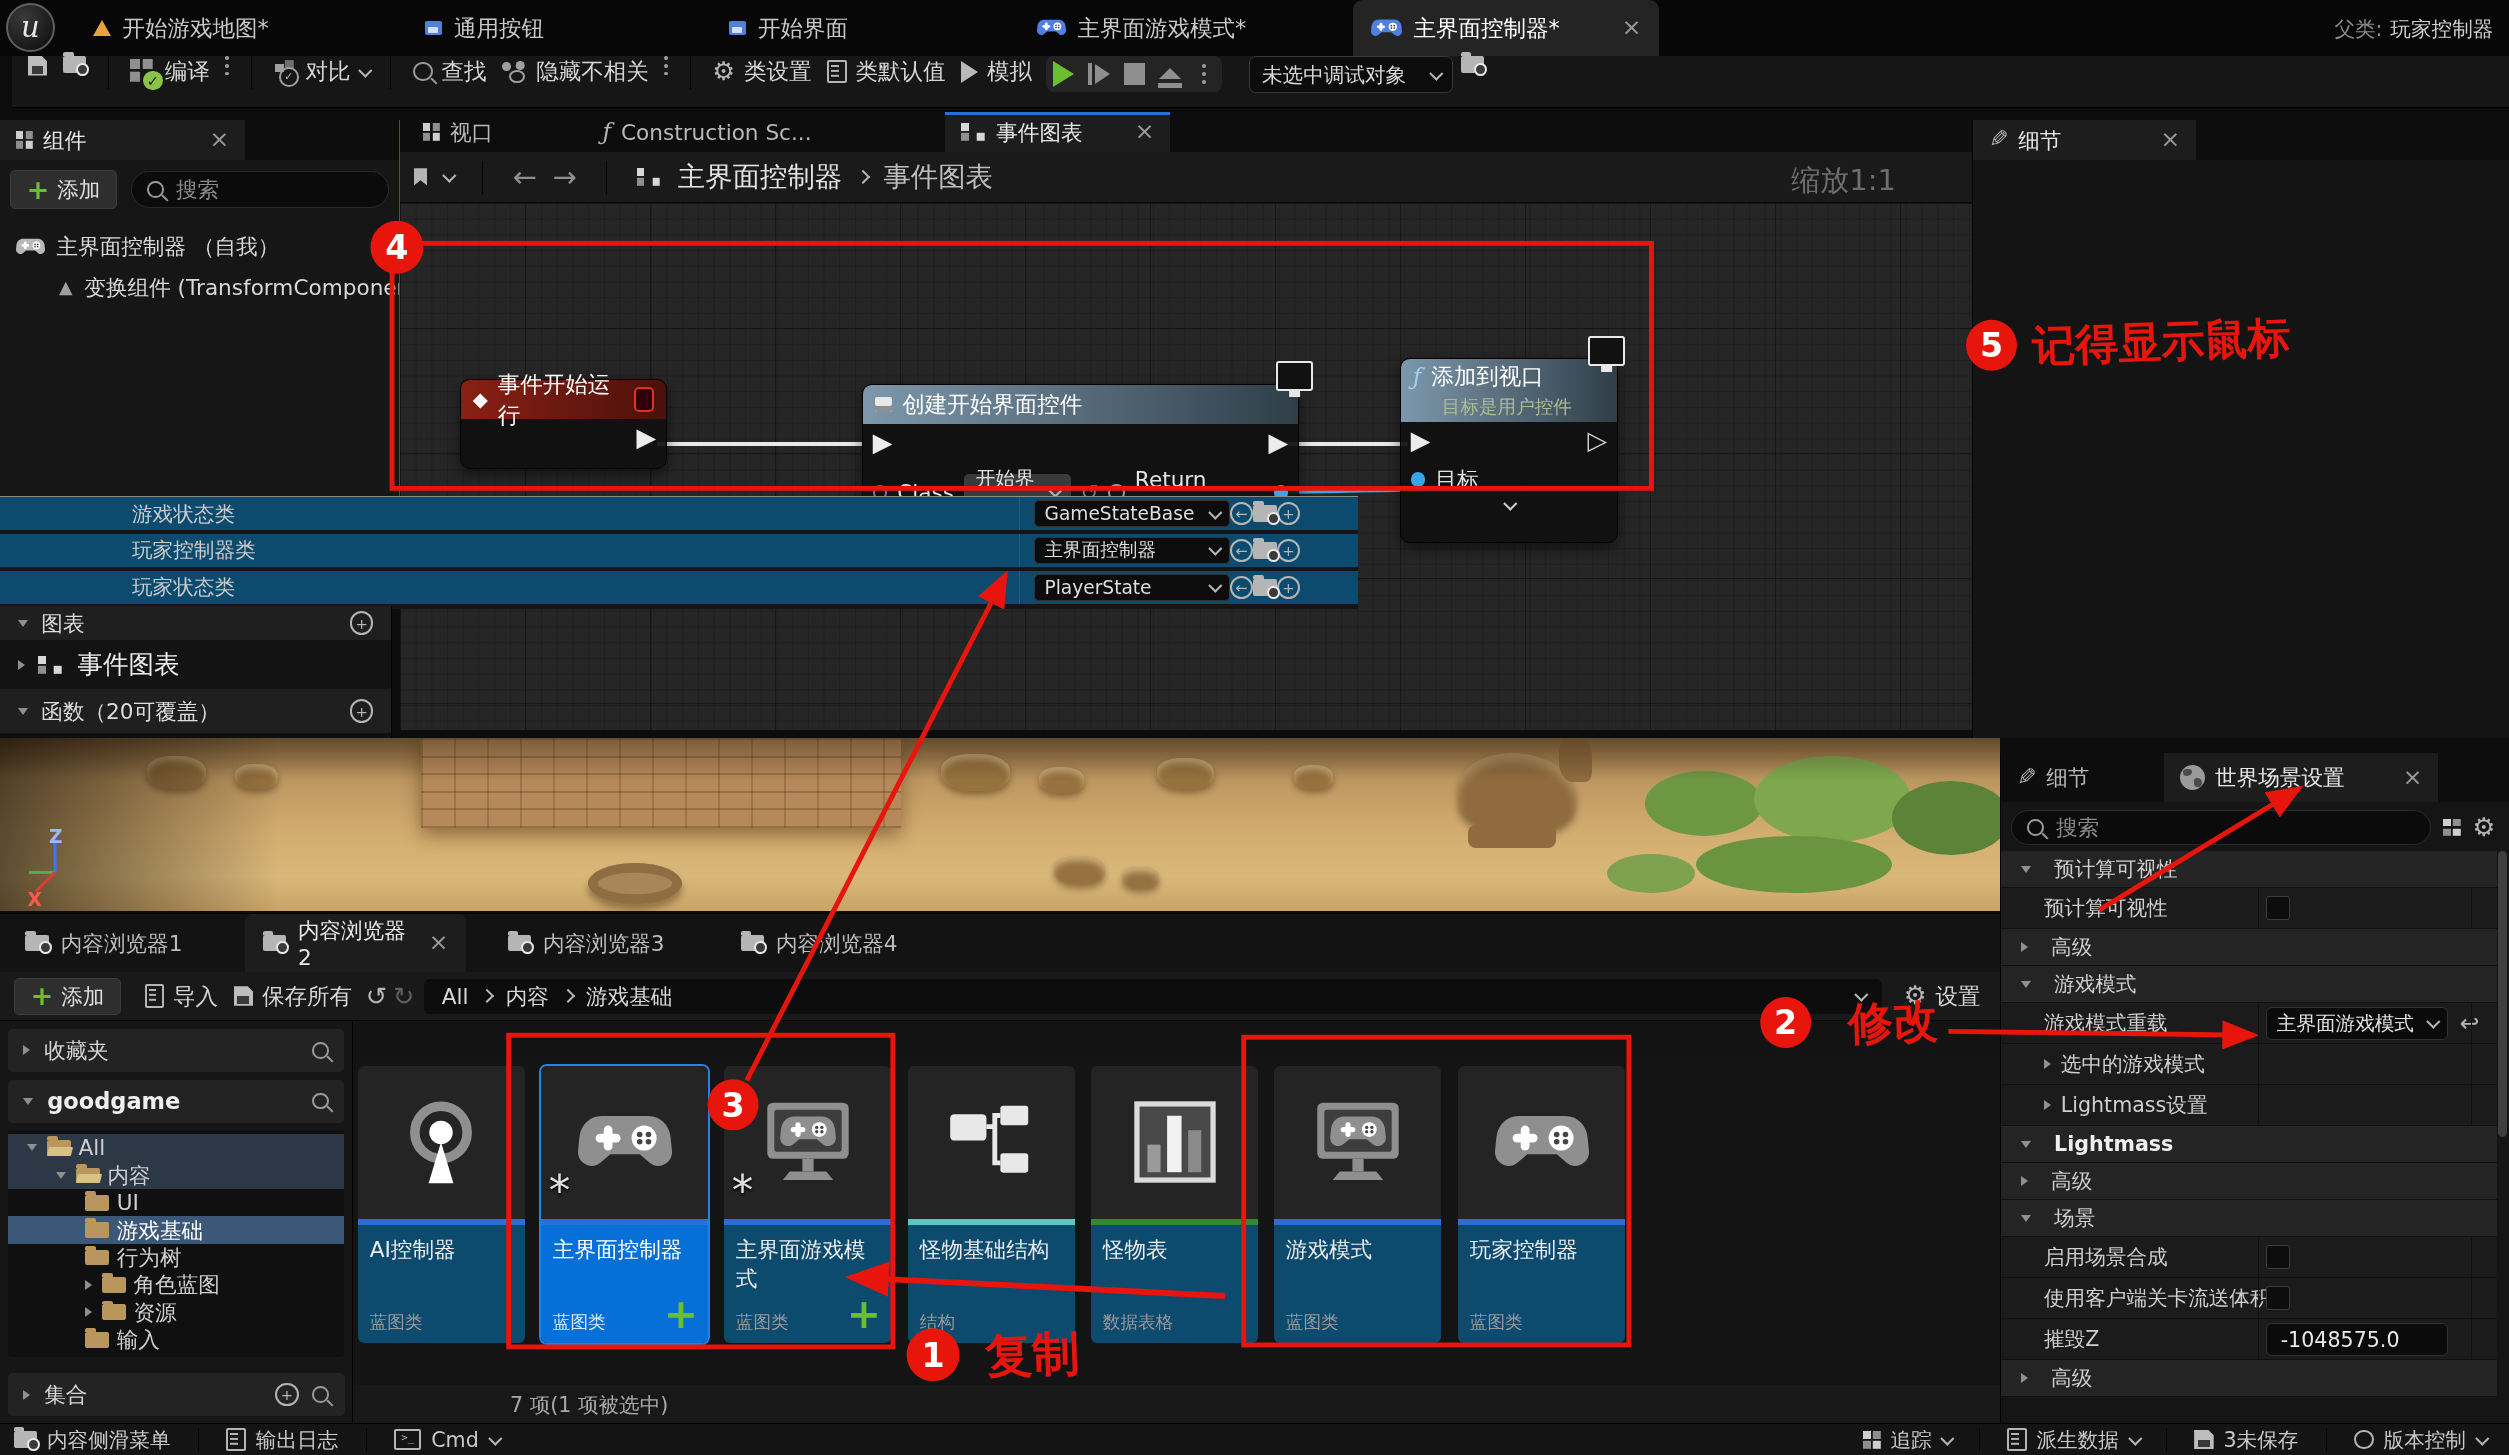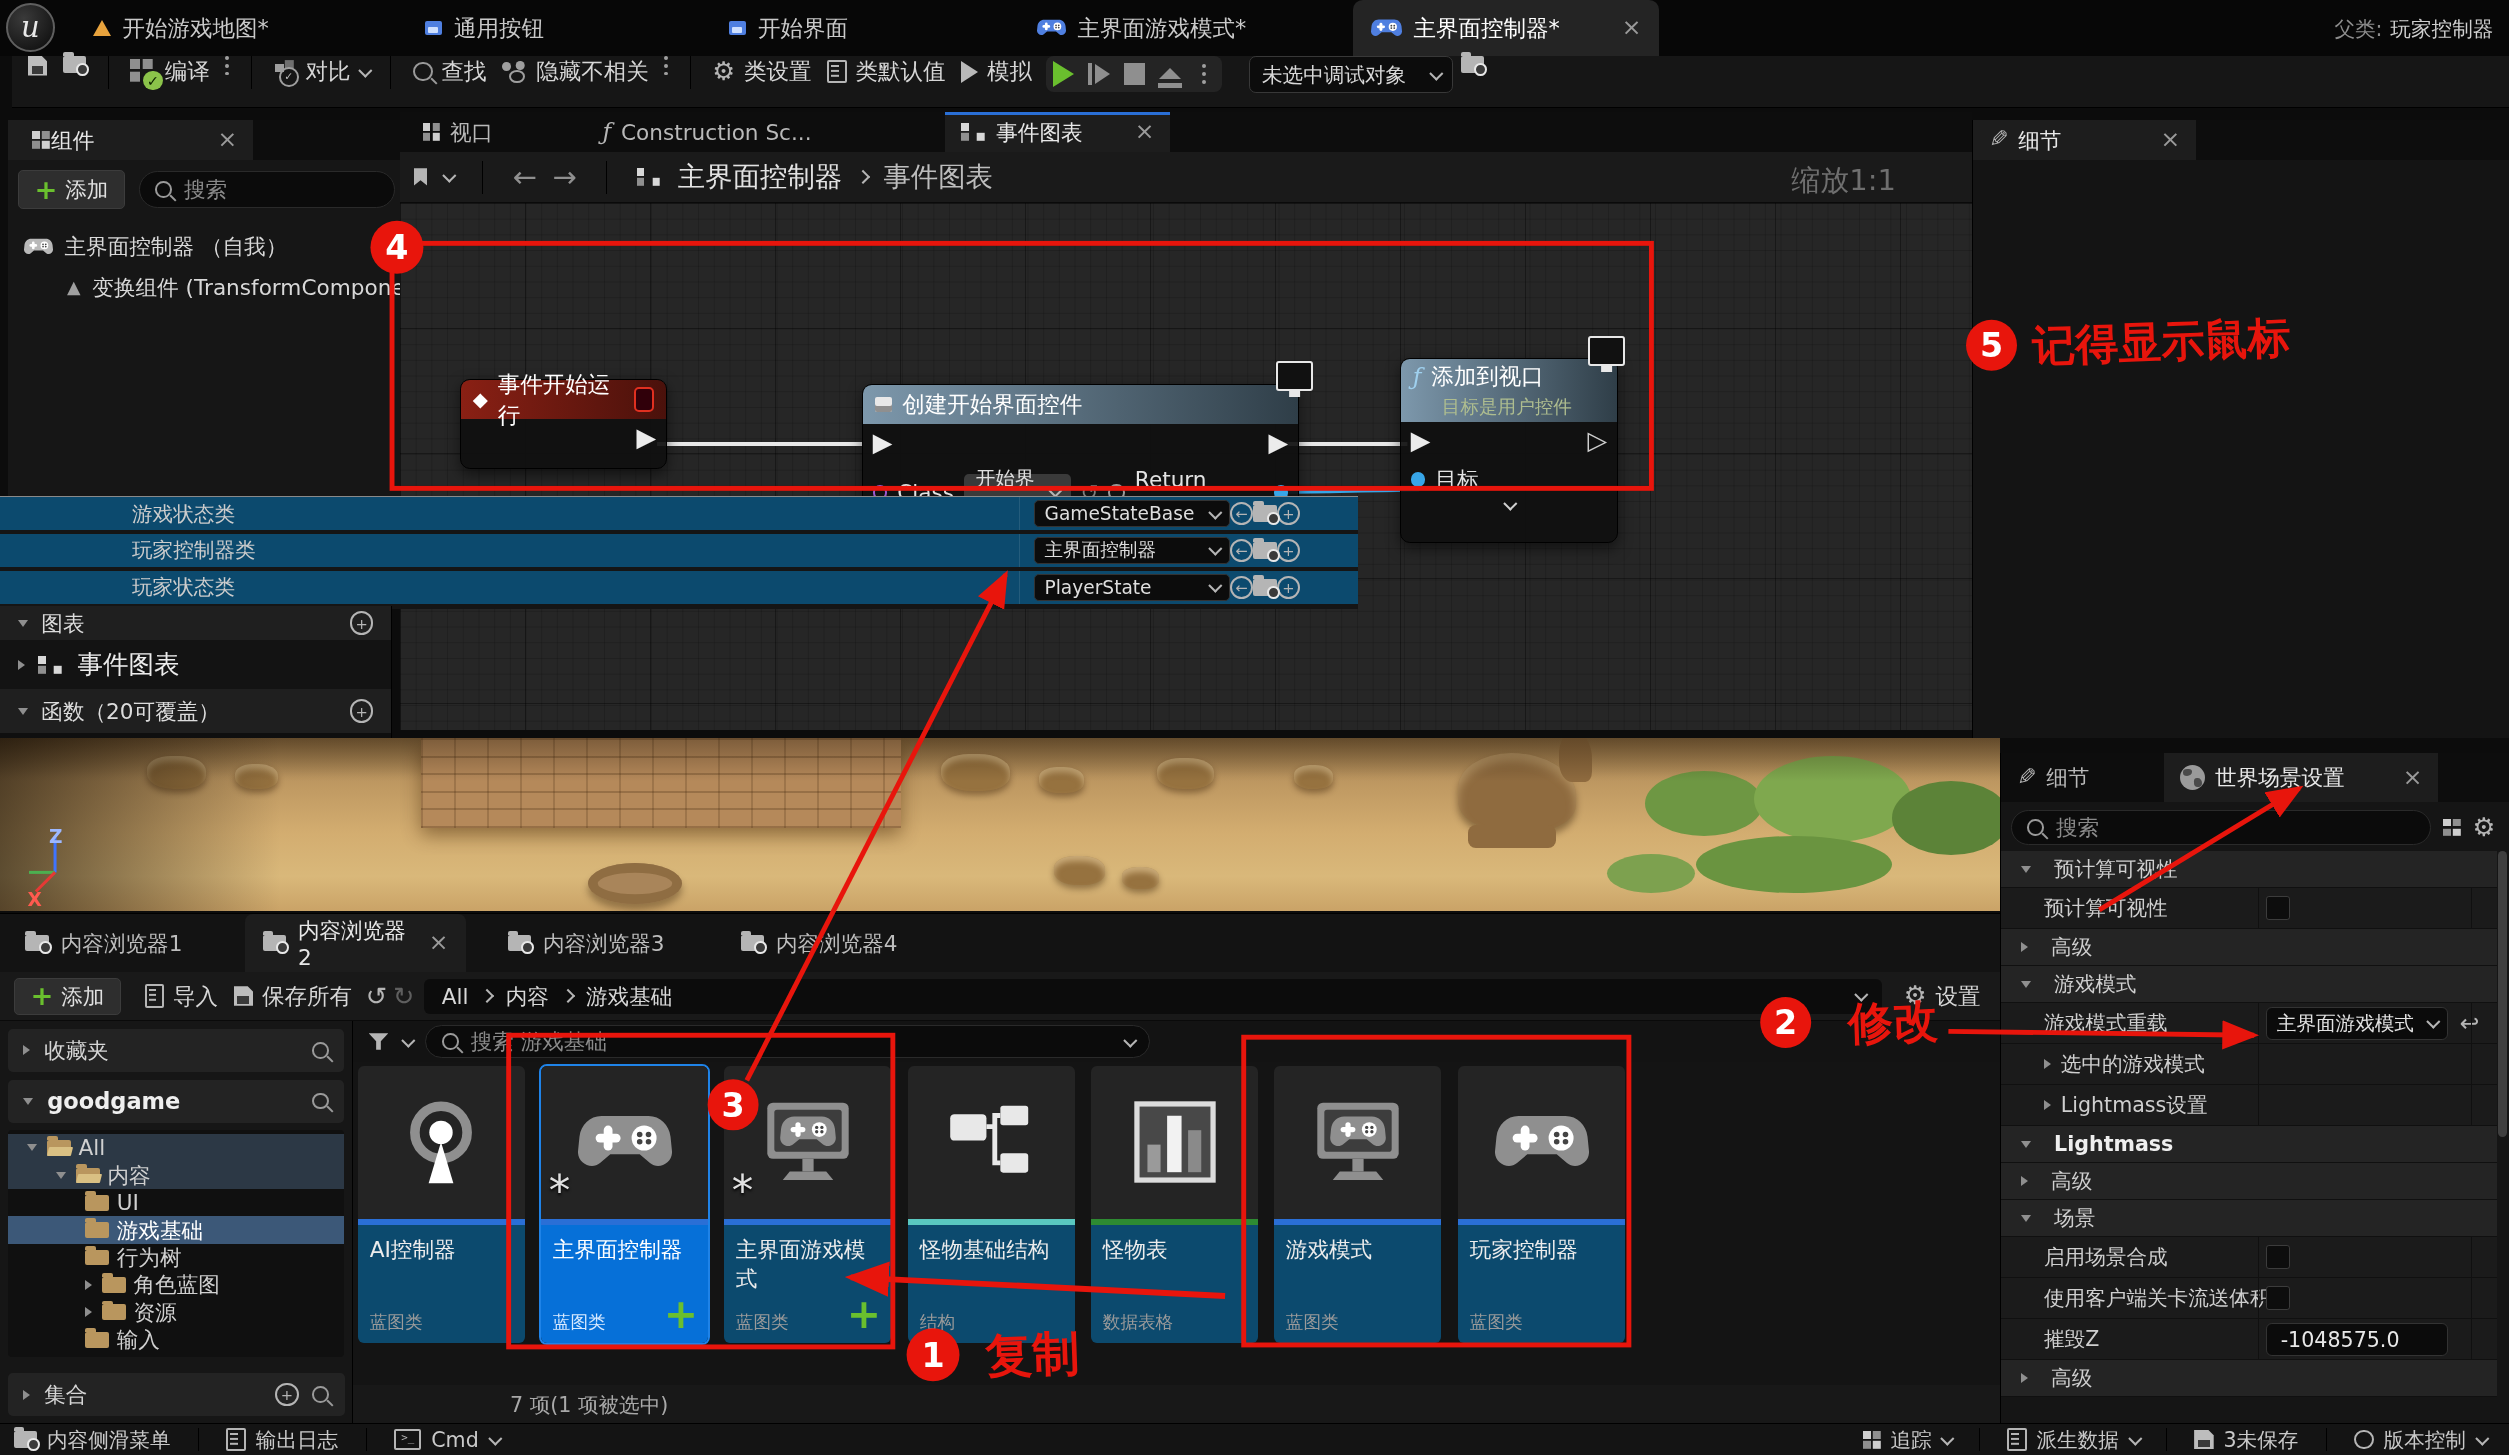--- a/index.html
+++ b/index.html
@@ -74,21 +74,21 @@
   .i-stop{width:21.6px;height:21.6px;background:#8f8f8f;flex:none;}
   .i-eject{width:0;height:0;border-left:11.8px solid transparent;border-right:11.8px solid transparent;border-bottom:11.8px solid #8f8f8f;position:relative;flex:none;}
   .i-eject:after{content:"";position:absolute;left:-11.8px;top:14.7px;width:23.5px;height:4.9px;background:#8f8f8f;}
   .debugsel{display:flex;align-items:center;justify-content:space-between;width:178px;height:35px;background:#0c0c0c;border:1px solid #383838;border-radius:6.9px;padding:0 11.8px;margin-left:27.4px;font-size:20.6px;color:#d8d8d8;}
   
   .ptabstrip{position:absolute;left:0;top:0;right:0;height:40px;background:#0d0d0d;display:flex;align-items:flex-end;}
   .ptab{height:40px;display:flex;align-items:center;gap:9.8px;padding:0 15.7px;color:#b9b9b9;font-size:21.6px;box-sizing:border-box;}
   .ptab.active{background:#1d1d1d;color:#e8e8e8;}
   .ptab.active.bluetop{box-shadow:inset 0 2.9px 0 var(--c-accent-blueprint);}
   
-  .components{left:8px;top:120px;width:400px;height:376px;background:#161616;border-right:3px solid #1d4ed8;box-sizing:border-box;text-align:center;}
+  .components{left:0;top:120px;width:400px;height:376px;background:#161616;border-right:1px solid #1d4ed8;box-sizing:border-box;}
   .addbtn{display:flex;align-items:center;gap:7.8px;background:#2e2e2e;border:1px solid #3c3c3c;border-radius:4.9px;height:37px;padding:0 15.7px;color:#e0e0e0;font-size:21.6px;}
   .addbtn .plus{color:var(--c-play-green);font-size:27.4px;font-weight:bold;line-height:1;}
   .searchpill{display:flex;align-items:center;gap:11.8px;background:#0b0b0b;border:1px solid #2a2a2a;border-radius:18.6px;height:37px;padding:0 15.7px;color:#8a8a8a;font-size:21.6px;box-sizing:border-box;}
   .comp-row{display:flex;align-items:center;gap:11.8px;padding:5.9px 15.7px;font-size:21.6px;color:#d8d8d8;}
   
   .graphpanel{left:400px;top:112px;width:1572px;height:618px;background:#232323;}
   .crumbbar{position:absolute;left:0;top:40px;right:0;height:51px;background:#1a1a1a;display:flex;align-items:center;padding:0 13.7px;gap:15.7px;box-sizing:border-box;border-bottom:1px solid #0a0a0a;}
   .crumb{font-size:27.4px;color:#e3e3e3;}
   .zoomlabel{position:absolute;right:76px;top:49px;font-size:29px;color:#6f6f6f;}
   .gcanvas{position:absolute;left:0;top:91px;right:0;bottom:0;background-color:#262626;
@@ -684,29 +684,20 @@
           </div>
         </div>
       <div class="collectbar">
         <span class="tri-r sm"></span>
         <span>集合</span>
         <span class="cir" style="margin-left:auto">+</span>
         <span class="i-search"></span>
       </div>
     </div>
 
-    <div class="cb-filter">
-      <span class="i-filter"></span>
-      <span class="chev"></span>
-      <div class="searchpill" style="width:725px;height:33px">
-        <span class="i-search"></span>
-        <span>搜索 游戏基础</span>
-        <span class="chev" style="margin-left:auto"></span>
-      </div>
-    </div>
 
     <div class="cb-assets">
 
         <div class="card" style="--acc: #2a6fd6; left: 4.9px;">
           <div class="thumb">
 
             <svg width="88" height="88" style="display: block;" viewBox="0 0 90 90">
               <use href="#sym-radar"></use>
             </svg>
 

